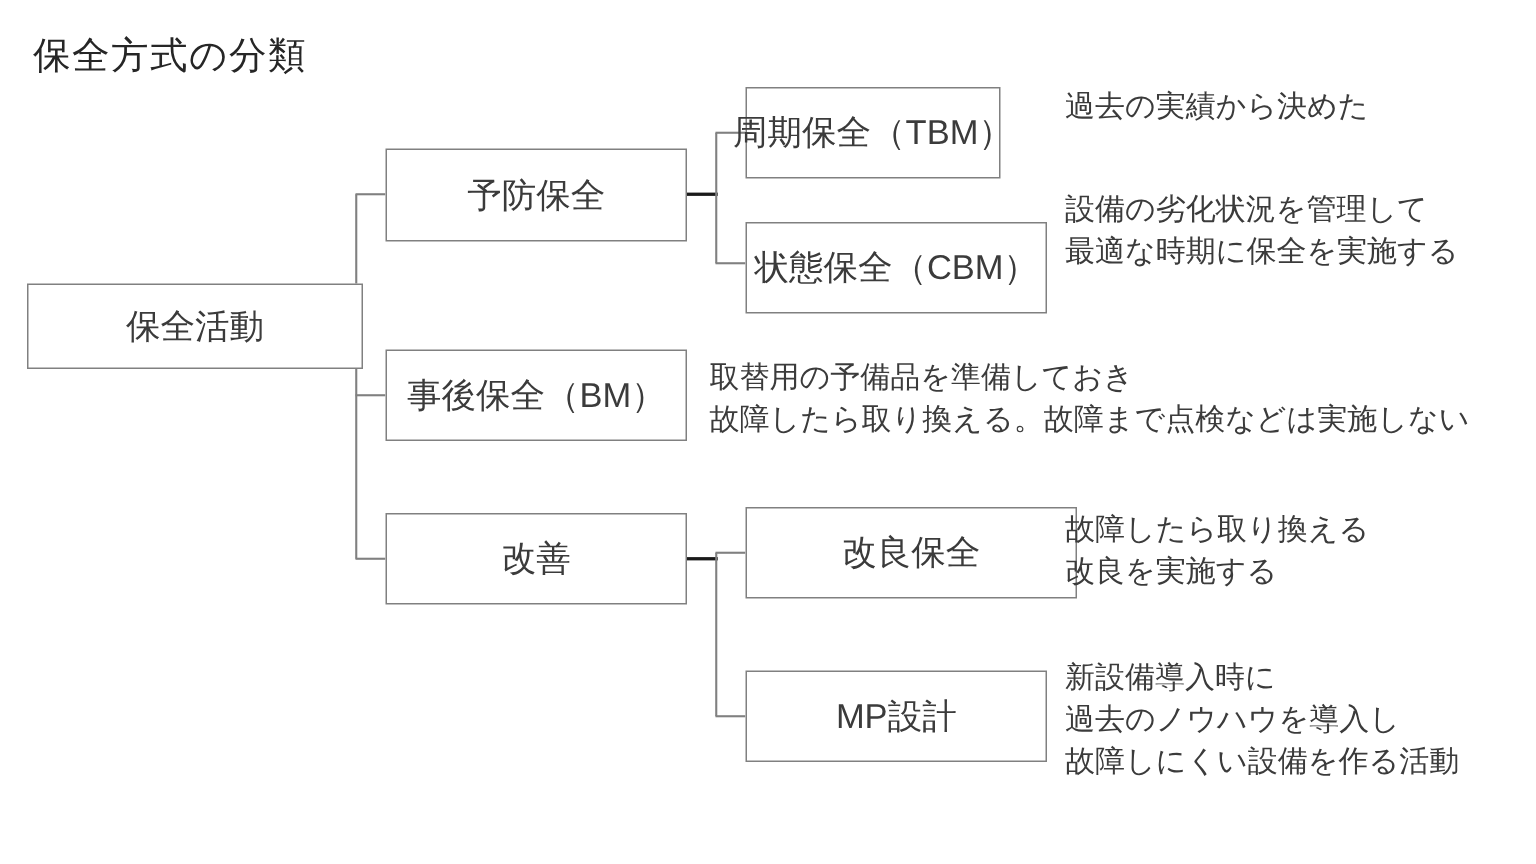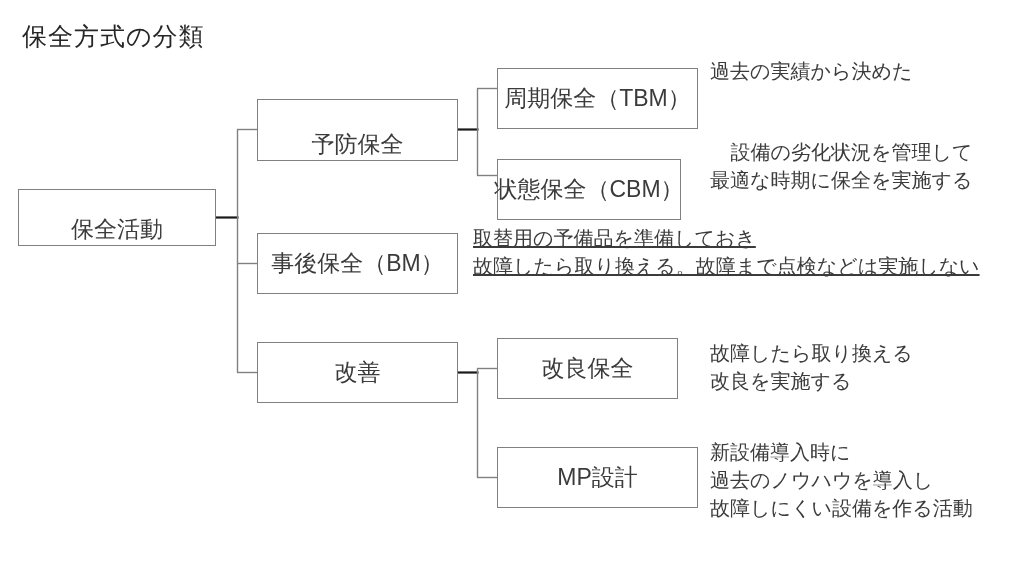--- a/index.html
+++ b/index.html
@@ -26,36 +26,36 @@
   .connector-svg line.bracket{stroke:var(--border);stroke-width:1.4;}
   .connector-svg line.stub{stroke:var(--stub);stroke-width:2.2;}
   .node{
     position:absolute;
     border:1.5px solid var(--border);
     background:var(--bg);
     display:flex;align-items:center;justify-content:center;
     font-size:23px;color:var(--text);
     white-space:nowrap;
   }
-  .node-root   {left:18px;  top:189px; width:198px; height:57px;align-items:flex-end;}
-  .node-yobou  {left:257px; top:99px;  width:201px; height:62px;align-items:flex-end;}
-  .node-shuki  {left:497px; top:68px;  width:201px; height:61px;}
-  .node-joutai {left:497px; top:159px; width:184px; height:61px;}
+  .node-root   {left:18px;  top:189px; width:224px; height:57px;}
+  .node-yobou  {left:257px; top:99px;  width:201px; height:62px;}
+  .node-shuki  {left:497px; top:58px;  width:170px; height:61px;}
+  .node-joutai {left:497px; top:148px; width:201px; height:61px;}
   .node-jigo   {left:257px; top:233px; width:201px; height:61px;}
   .node-kaizen {left:257px; top:342px; width:201px; height:61px;}
-  .node-kairyo {left:497px; top:338px; width:181px; height:61px;}
+  .node-kairyo {left:497px; top:338px; width:221px; height:61px;}
   .node-mp     {left:497px; top:447px; width:201px; height:61px;}
   .desc{
     position:absolute;
     font-size:20px;line-height:28px;color:var(--text);
     white-space:nowrap;
   }
   .desc-periodic {left:710px; top:57px;}
-  .desc-condition{left:710px; top:138px;text-align:right;}
-  .desc-breakdown{left:473px; top:224px;text-decoration:underline;}
+  .desc-condition{left:710px; top:126px;}
+  .desc-breakdown{left:473px; top:238px;}
   .desc-corrective{left:710px; top:339px;}
   .desc-mp       {left:710px; top:438px;}
 </style>
 </head>
 <body>
 
 <div class="canvas">
 
   <h1 class="slide-title">保全方式の分類</h1>
 

